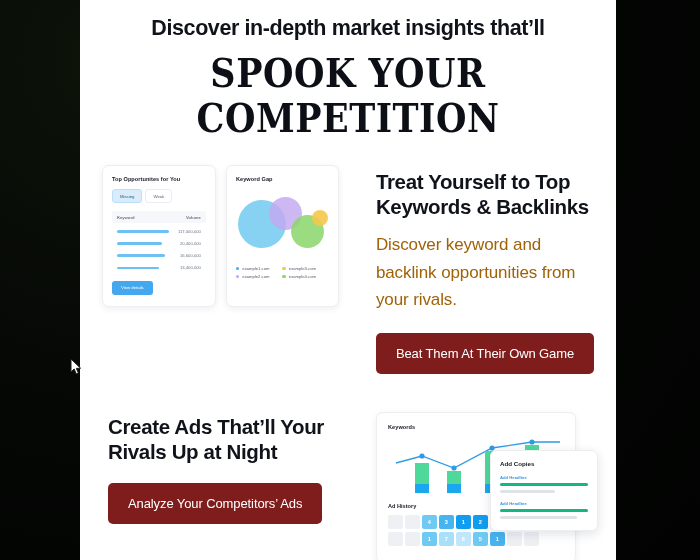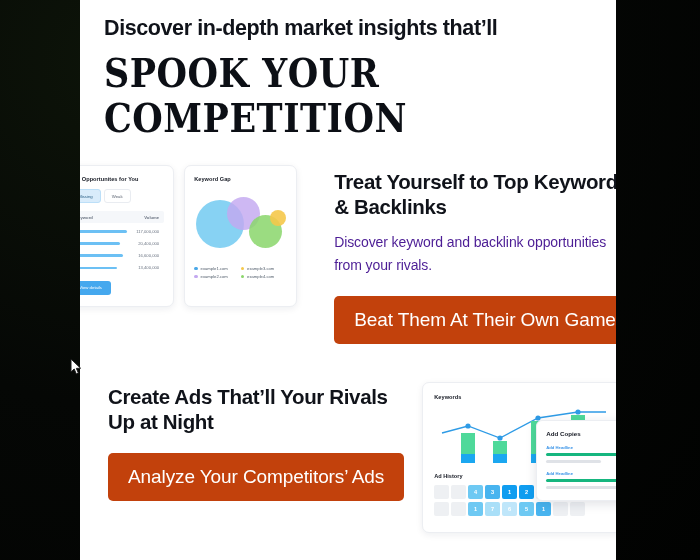--- a/index.html
+++ b/index.html
@@ -15,21 +15,21 @@
     background: radial-gradient(circle at 120px 60px, #0d1409 0%, #050705 45%, #010201 100%);
   }
   #page {
     position: absolute; left: 80px; top: 0;
     width: 536px; height: 560px;
     background: #ffffff;
     overflow: hidden;
   }
 
   
-  .hero { padding: 16px 24px 0; }
+  .hero { padding: 16px 24px 0; text-align: center; }
   .hero-line1 {
     font-size: 21.5px; font-weight: 700; color: #10131a;
     letter-spacing: -0.4px; line-height: 1.2;
   }
   .hero-line2 {
     font-family: "DejaVu Serif", serif;
     font-size: 35px; font-weight: 700; color: #0c0f15;
     letter-spacing: 0.5px; line-height: 1.12;
     margin-top: 9px;
     transform: scaleY(1.14);
@@ -44,29 +44,29 @@
   .col-visual { flex: 0 0 252px; }
   .col-text   { flex: 1; padding-left: 22px; padding-top: 4px; }
   .col-text-left { flex: 0 0 250px; padding-top: 6px; }
   .col-visual-right { flex: 1; padding-left: 18px; padding-top: 4px; }
 
   .head {
     font-size: 20.5px; font-weight: 700; color: #10131a;
     line-height: 1.22; letter-spacing: -0.35px;
   }
   .body-copy {
-    font-size: 14px; color: #4c1d95; line-height: 1.62;
+    font-size: 17px; color: #a16207; line-height: 1.62;
     margin-top: 12px; letter-spacing: -0.1px;
   }
   .cta {
     display: inline-flex; align-items: center; justify-content: center;
-    background: #c2410c; color: #ffffff;
+    background: #7f1d1d; color: #ffffff;
     border: none; border-radius: 5px;
     font-family: "Liberation Sans", sans-serif;
-    font-size: 19px; letter-spacing: -0.1px;
+    font-size: 13px; letter-spacing: -0.1px;
     padding: 13px 20px; margin-top: 19px;
     cursor: pointer; white-space: nowrap;
   }
 
   
   .mock-row1 { display: flex; gap: 10px; }
   .card {
     background: #ffffff; border: 1px solid #eceef2;
     border-radius: 7px; box-shadow: 0 2px 7px rgba(20,30,60,0.07);
   }

